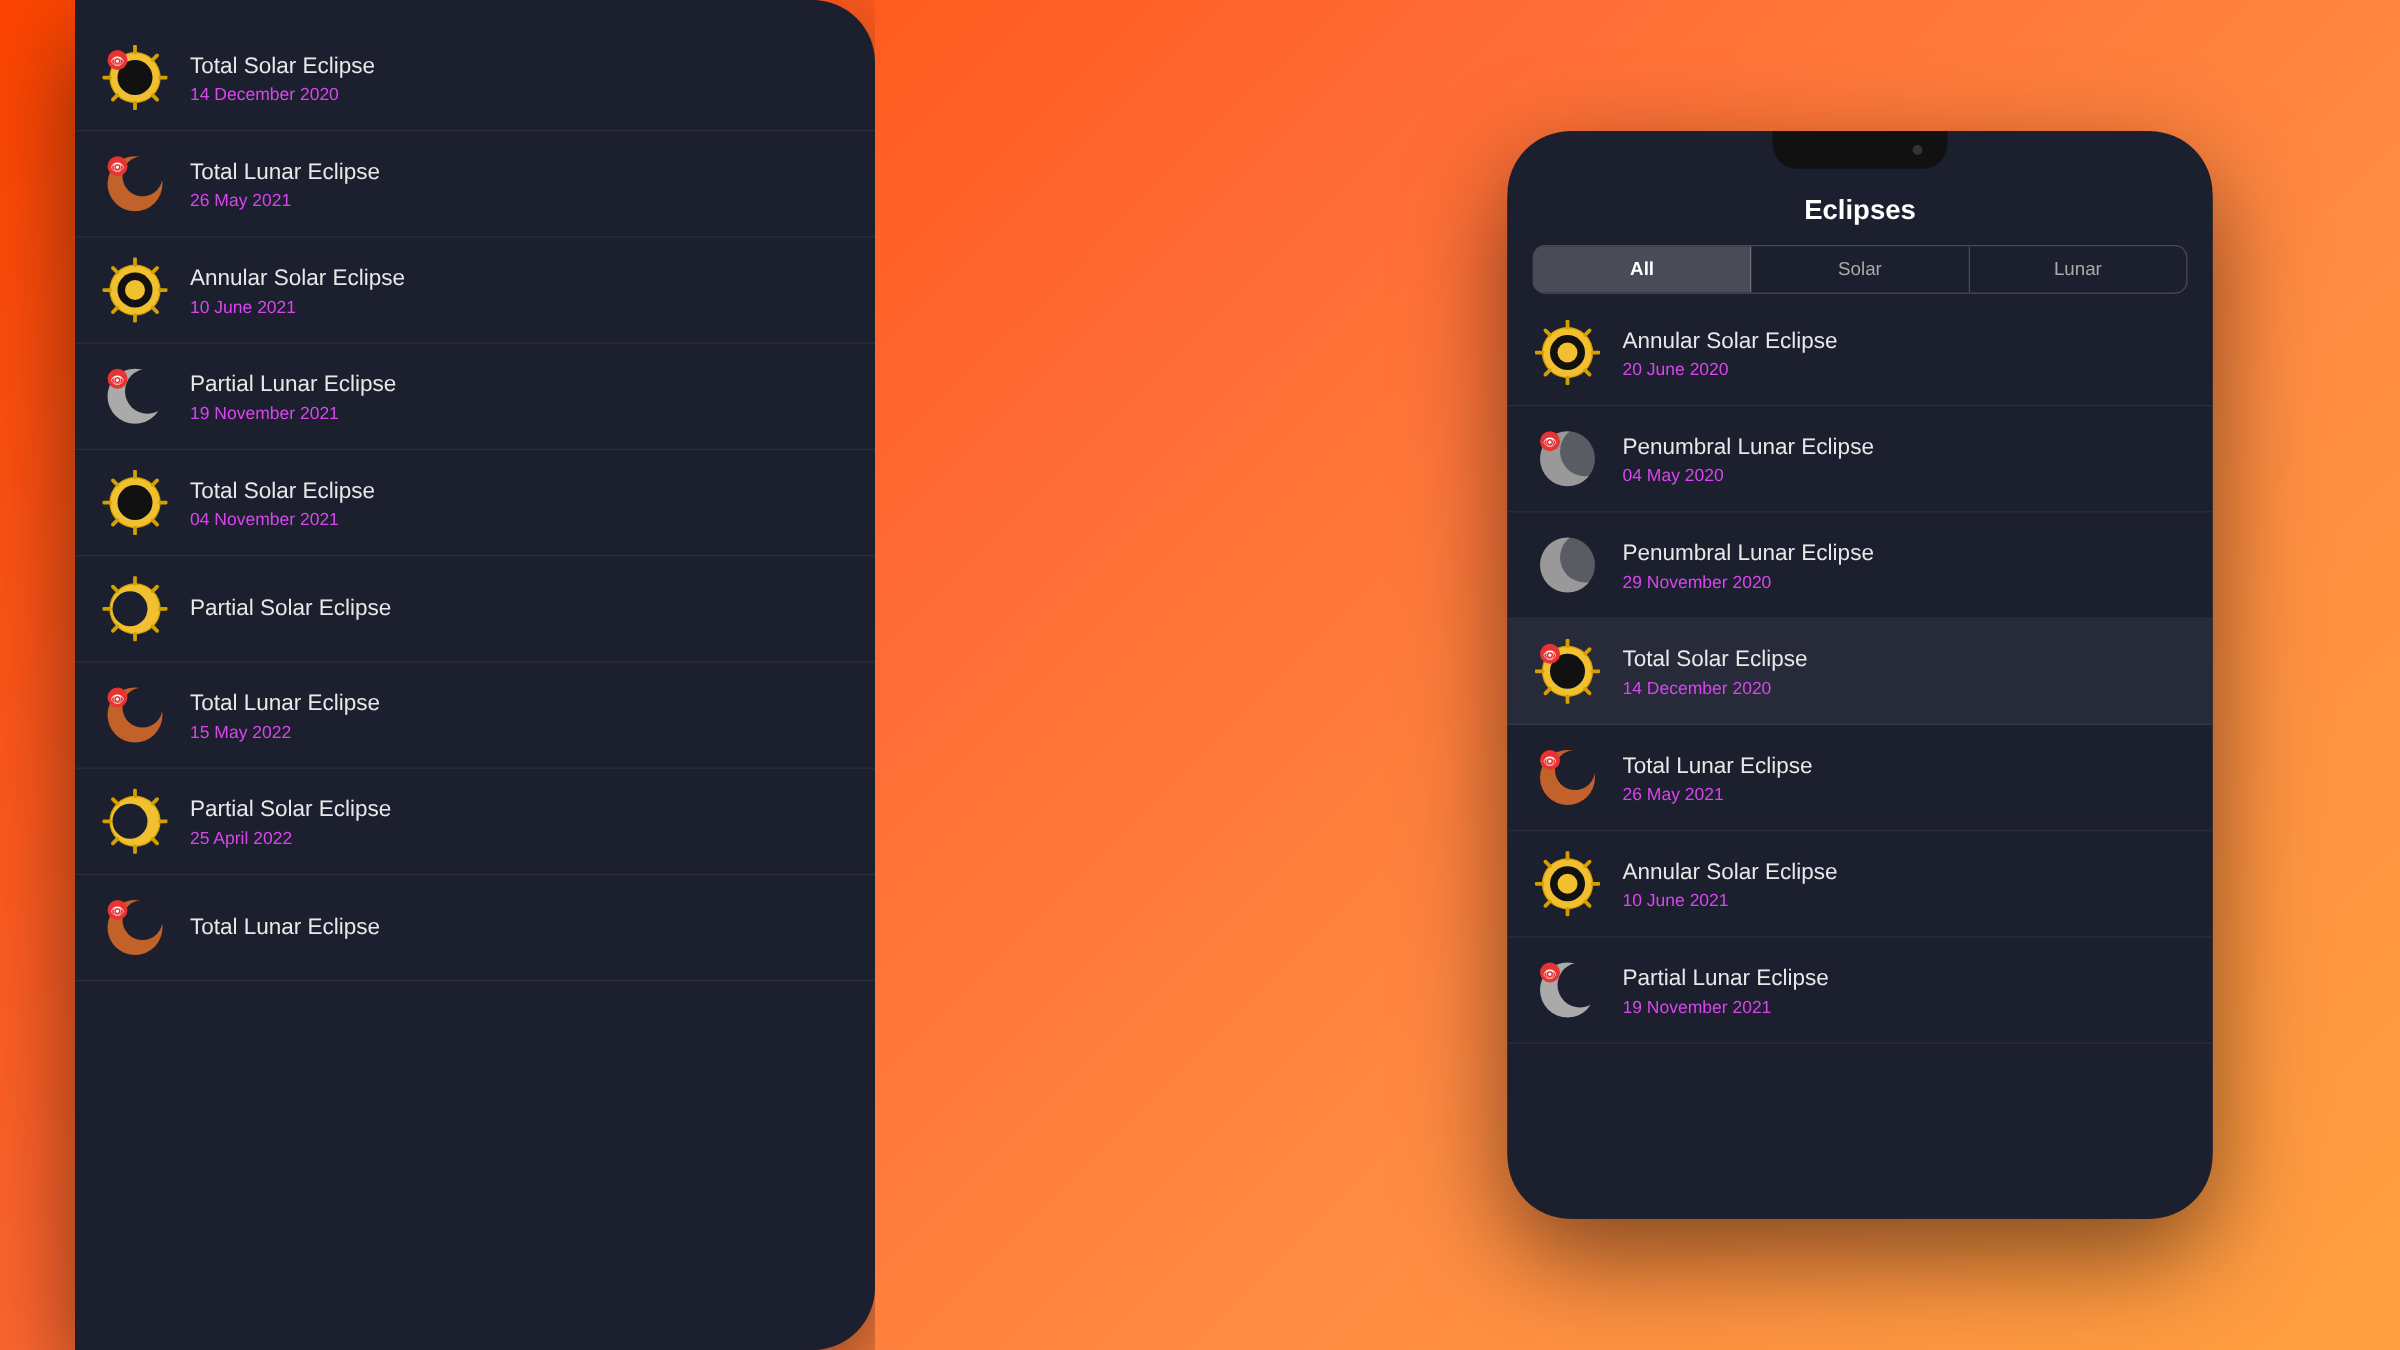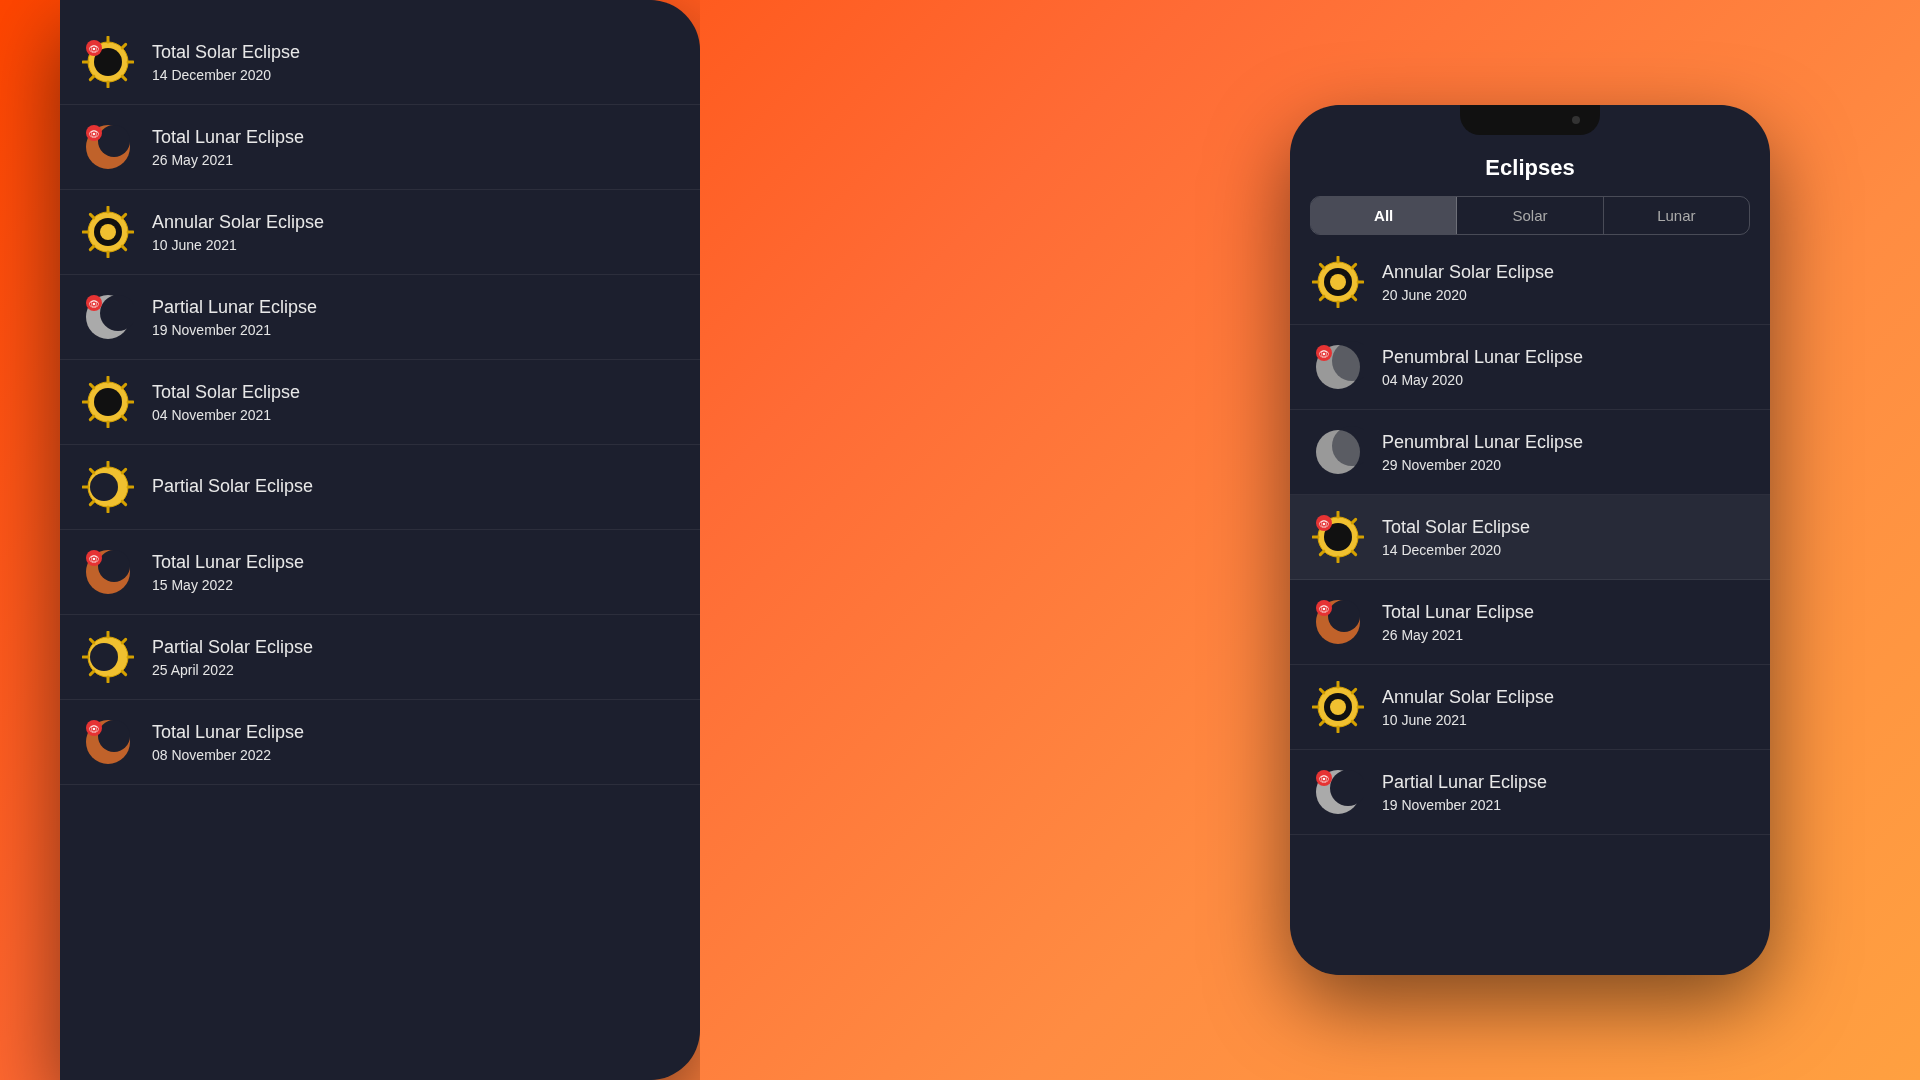--- a/index.html
+++ b/index.html
@@ -17,21 +17,21 @@
 
     
     .phone {
       background: #1a1a2e;
       border-radius: 55px;
       position: relative;
       box-shadow: 0 30px 80px rgba(0,0,0,0.5), inset 0 0 0 2px #2a2a3e;
     }
 
     .phone-right {
-      width: 480px;
+      width: 564px;
       height: 870px;
     }
 
     .phone-notch {
       width: 140px;
       height: 30px;
       background: #111;
       border-radius: 0 0 20px 20px;
       position: absolute;
       top: 0;
@@ -100,21 +100,21 @@
 
     .eclipse-name {
       font-size: 18px;
       font-weight: 500;
       color: #e8e8e8;
       line-height: 1.3;
     }
 
     .eclipse-date {
       font-size: 14px;
-      color: #e5e5e5;
+      color: #d946ef;
       margin-top: 3px;
     }
 
     
     .screen-header {
       padding: 50px 20px 15px;
       text-align: center;
     }
 
     .screen-title {
@@ -318,21 +318,20 @@
       <div class="eclipse-icon">
         <svg width="52" height="52" viewBox="0 0 52 52">
     <circle cx="26" cy="26" r="22" fill="#c0622a"></circle>
     <circle cx="32" cy="20" r="16" fill="#1c1f2e"></circle>
     <circle cx="12" cy="12" r="8" fill="#e63333"></circle>
     <text x="12" y="16" text-anchor="middle" font-size="9" fill="white">👁</text>
   </svg>
       </div>
       <div class="eclipse-text">
         <div class="eclipse-name">Total Lunar Eclipse</div>
-        <div class="eclipse-date">08 November 2022</div>
       </div>
     </div>
         </div>
     </div>
   </div>
 </div>
 
 <div style="position:absolute; right:150px; top:50%; transform:translateY(-50%);">
   <div class="phone phone-right">
     <div class="phone-screen">

